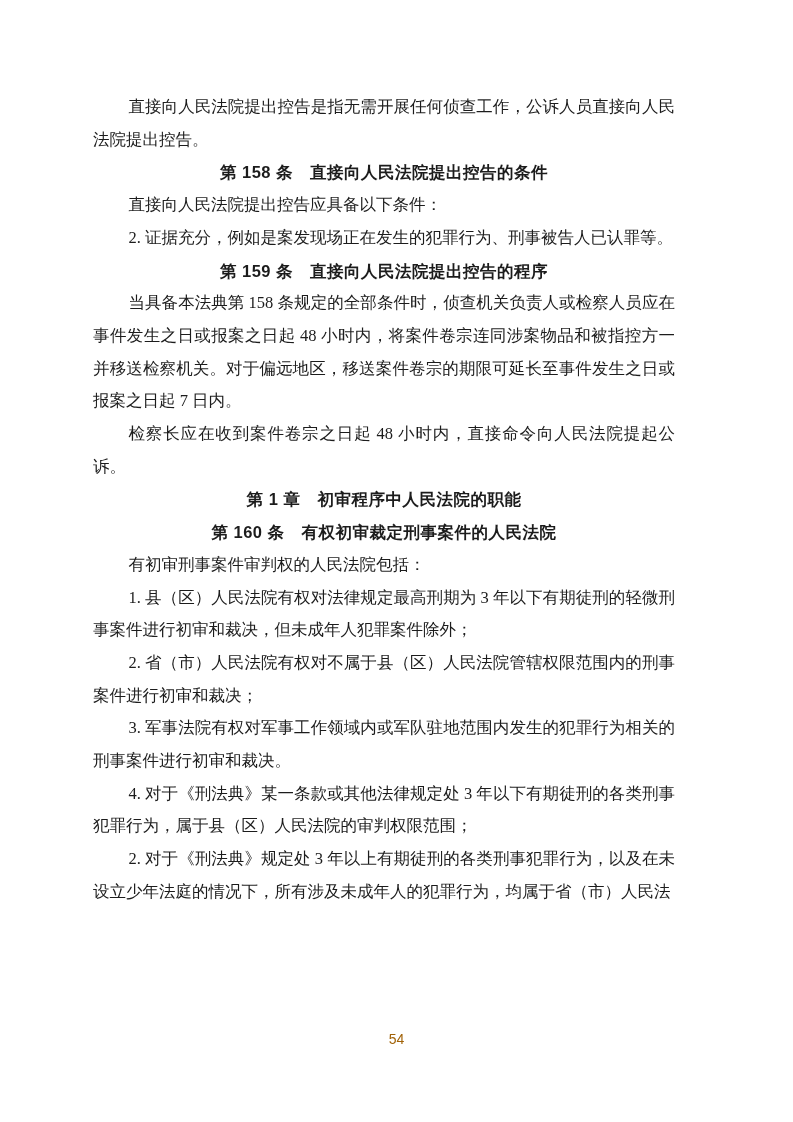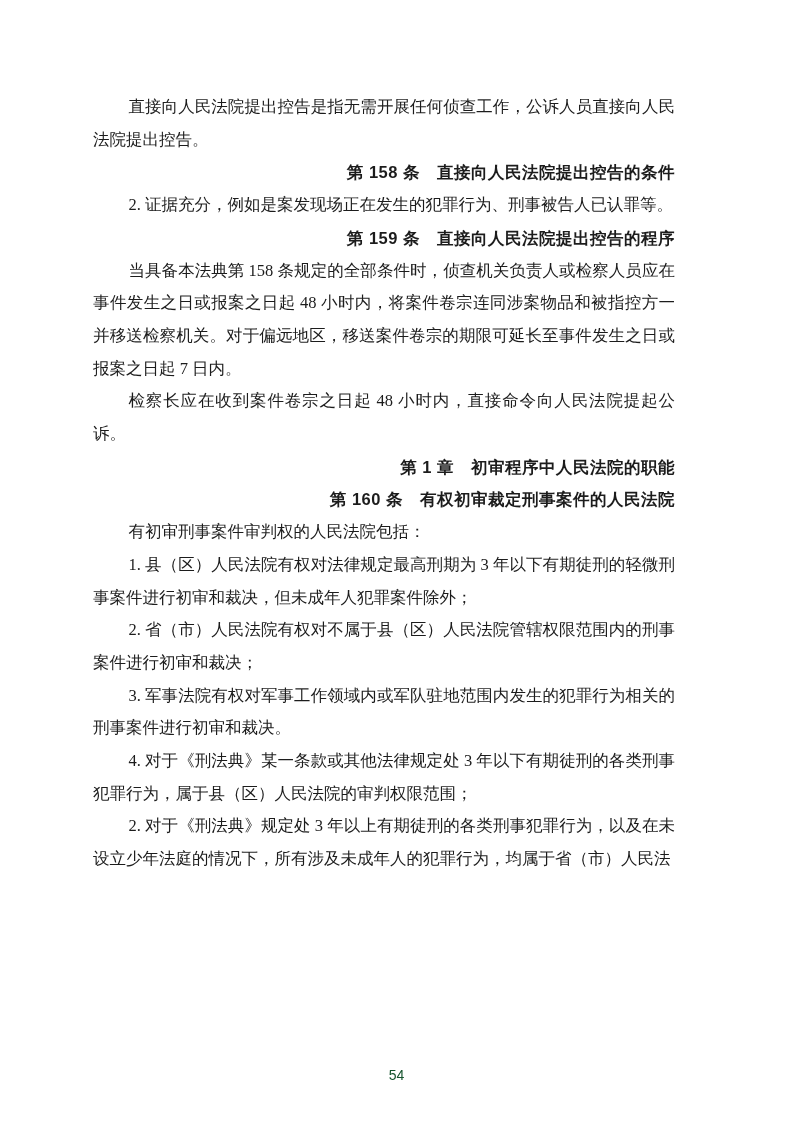--- a/index.html
+++ b/index.html
@@ -26,49 +26,49 @@
     text-align: justify;
   }
   .doc-paragraph {
     margin: 0;
     text-indent: 2.15em;
     font-weight: 400;
   }
   .doc-heading {
     margin: 0;
     text-indent: 0;
-    text-align: right;
+    text-align: center;
     font-weight: 700;
     font-family: "Liberation Sans", "DejaVu Sans", sans-serif;
     letter-spacing: 0.5px;
   }
   .gap-before {
     margin-top: 25px;
   }
   .page-number {
     position: absolute;
     top: 1030px;
     left: 0;
     width: 100%;
     text-align: center;
     font-size: 14px;
     line-height: 18px;
     font-family: "Liberation Sans", "DejaVu Sans", sans-serif;
-    color: #14532d;
-    margin-top: 36px;
+    color: #a16207;
   }
 </style>
 </head>
 <body>
 
 <div class="page">
   <div class="content">
 
   <p class="doc-paragraph">直接向人民法院提出控告是指无需开展任何侦查工作，公诉人员直接向人民法院提出控告。</p>
       <p class="doc-heading">第 158 条　直接向人民法院提出控告的条件</p>
+      <p class="doc-paragraph">直接向人民法院提出控告应具备以下条件：</p>
       <p class="doc-paragraph">2. 证据充分，例如是案发现场正在发生的犯罪行为、刑事被告人已认罪等。</p>
       <p class="doc-heading">第 159 条　直接向人民法院提出控告的程序</p>
       <p class="doc-paragraph">当具备本法典第 158 条规定的全部条件时，侦查机关负责人或检察人员应在事件发生之日或报案之日起 48 小时内，将案件卷宗连同涉案物品和被指控方一并移送检察机关。对于偏远地区，移送案件卷宗的期限可延长至事件发生之日或报案之日起 7 日内。</p>
       <p class="doc-paragraph">检察长应在收到案件卷宗之日起 48 小时内，直接命令向人民法院提起公诉。</p>
       <p class="doc-heading">第 1 章　初审程序中人民法院的职能</p>
       <p class="doc-heading">第 160 条　有权初审裁定刑事案件的人民法院</p>
       <p class="doc-paragraph">有初审刑事案件审判权的人民法院包括：</p>
       <p class="doc-paragraph">1. 县（区）人民法院有权对法律规定最高刑期为 3 年以下有期徒刑的轻微刑事案件进行初审和裁决，但未成年人犯罪案件除外；</p>
       <p class="doc-paragraph">2. 省（市）人民法院有权对不属于县（区）人民法院管辖权限范围内的刑事案件进行初审和裁决；</p>
       <p class="doc-paragraph">3. 军事法院有权对军事工作领域内或军队驻地范围内发生的犯罪行为相关的刑事案件进行初审和裁决。</p>

